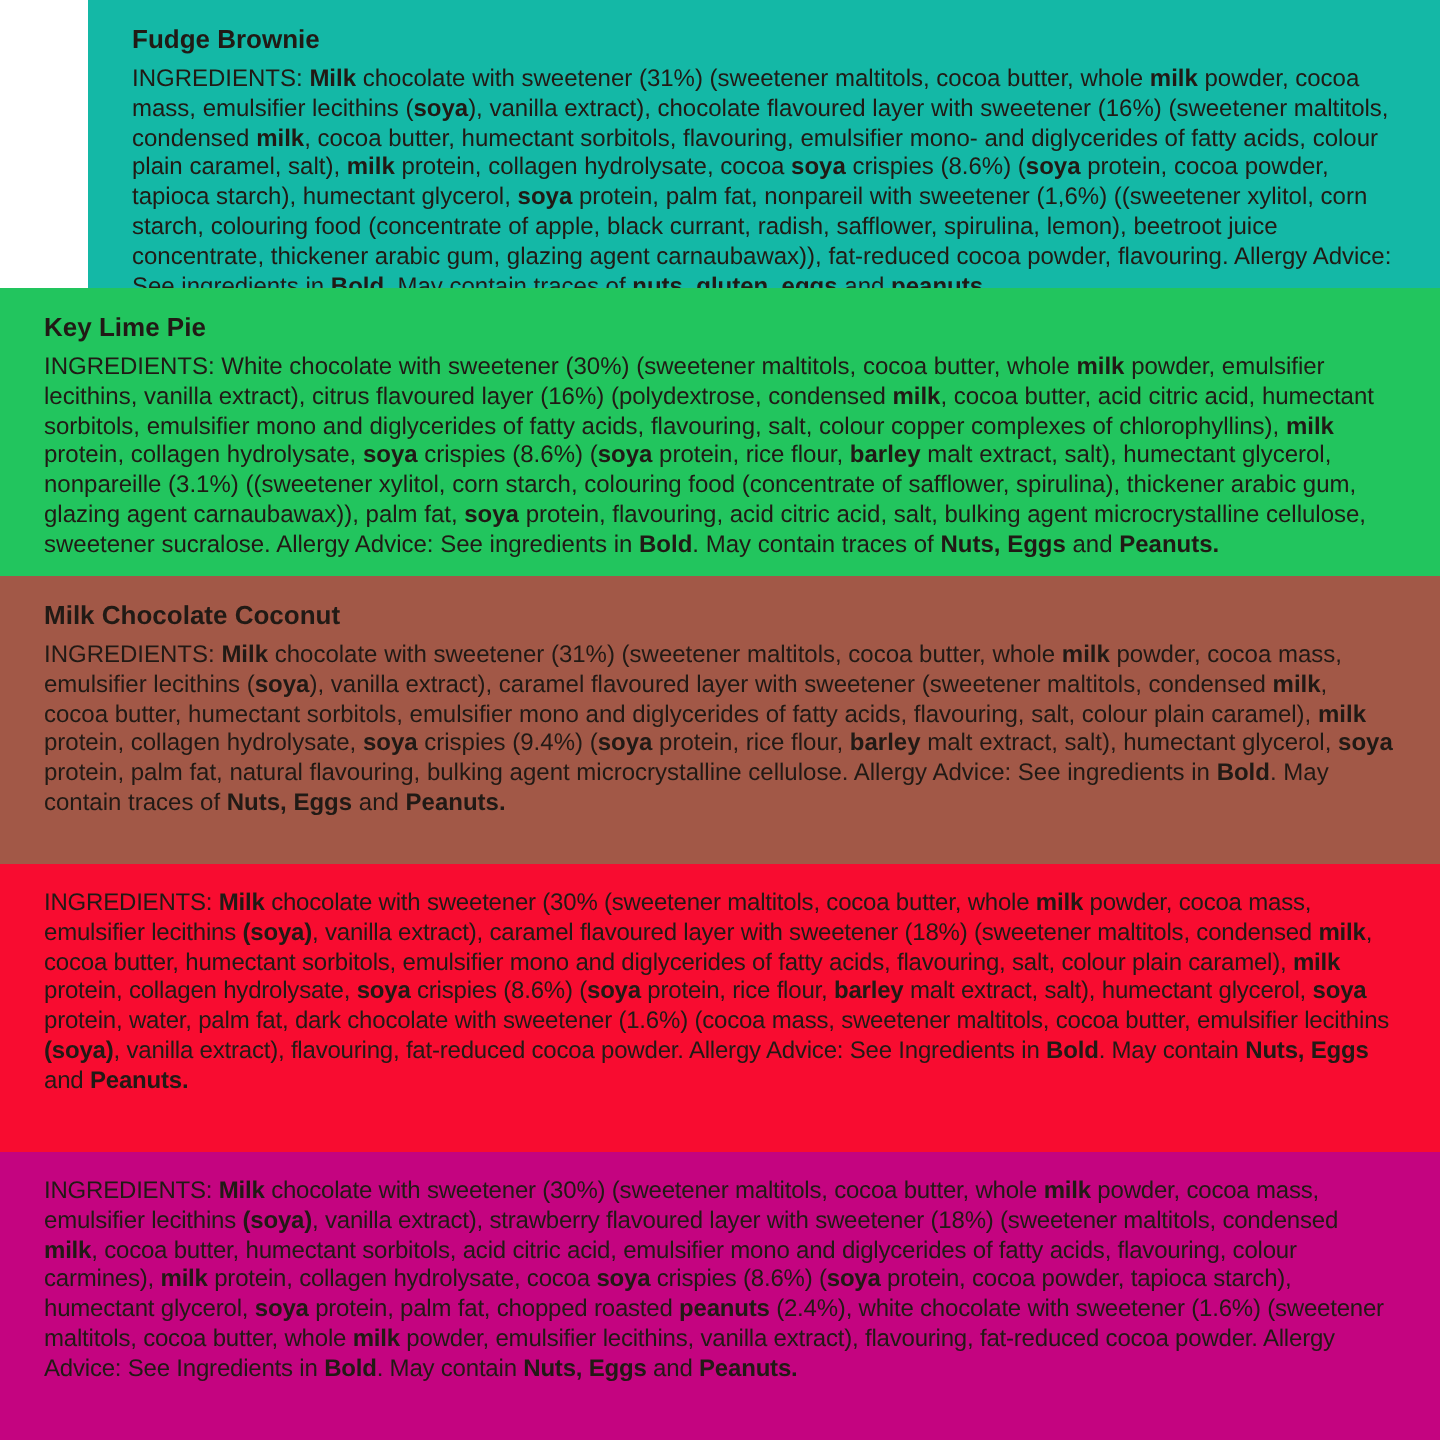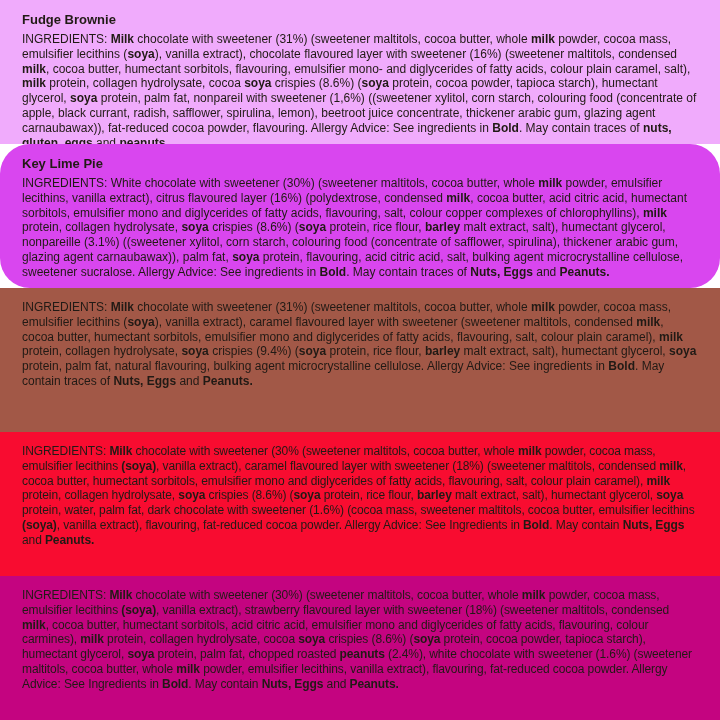--- a/index.html
+++ b/index.html
@@ -28,31 +28,32 @@
     line-height: 14.8px;
   }
   .band p b { font-weight: bold; }
   .alt-font p { letter-spacing: -0.1px; }
 </style>
 </head>
 <body>
 
 <main>
 
-  <section class="band" style="background-color: #f0abfc;">
+  <section class="band" style="background-color: #14b8a6; margin-left: 44px;">
     <h2>Fudge Brownie</h2>
     <p><span>INGREDIENTS: </span><b>Milk</b><span> chocolate with sweetener (31%) (sweetener maltitols, cocoa butter, whole </span><b>milk</b><span> powder, cocoa mass, emulsifier lecithins (</span><b>soya</b><span>), vanilla extract), chocolate flavoured layer with sweetener (16%) (sweetener maltitols, condensed </span><b>milk</b><span>, cocoa butter, humectant sorbitols, flavouring, emulsifier mono- and diglycerides of fatty acids, colour plain caramel, salt), </span><b>milk</b><span> protein, collagen hydrolysate, cocoa </span><b>soya</b><span> crispies (8.6%) (</span><b>soya</b><span> protein, cocoa powder, tapioca starch), humectant glycerol, </span><b>soya</b><span> protein, palm fat, nonpareil with sweetener (1,6%) ((sweetener xylitol, corn starch, colouring food (concentrate of apple, black currant, radish, safflower, spirulina, lemon), beetroot juice concentrate, thickener arabic gum, glazing agent carnaubawax)), fat-reduced cocoa powder, flavouring. Allergy Advice: See ingredients in </span><b>Bold</b><span>. May contain traces of </span><b>nuts, gluten, eggs</b><span> and </span><b>peanuts.</b></p>
   </section>
 
-  <section class="band" style="background-color: #d946ef; border-radius: 30px;">
+  <section class="band" style="background-color: #22c55e;">
     <h2>Key Lime Pie</h2>
     <p><span>INGREDIENTS: White chocolate with sweetener (30%) (sweetener maltitols, cocoa butter, whole </span><b>milk</b><span> powder, emulsifier lecithins, vanilla extract), citrus flavoured layer (16%) (polydextrose, condensed </span><b>milk</b><span>, cocoa butter, acid citric acid, humectant sorbitols, emulsifier mono and diglycerides of fatty acids, flavouring, salt, colour copper complexes of chlorophyllins), </span><b>milk</b><span> protein, collagen hydrolysate, </span><b>soya</b><span> crispies (8.6%) (</span><b>soya</b><span> protein, rice flour, </span><b>barley</b><span> malt extract, salt), humectant glycerol, nonpareille (3.1%) ((sweetener xylitol, corn starch, colouring food (concentrate of safflower, spirulina), thickener arabic gum, glazing agent carnaubawax)), palm fat, </span><b>soya</b><span> protein, flavouring, acid citric acid, salt, bulking agent microcrystalline cellulose, sweetener sucralose. Allergy Advice: See ingredients in </span><b>Bold</b><span>. May contain traces of </span><b>Nuts, Eggs</b><span> and </span><b>Peanuts.</b></p>
   </section>
 
   <section class="band" style="background-color: rgb(162, 88, 71);">
+    <h2>Milk Chocolate Coconut</h2>
     <p><span>INGREDIENTS: </span><b>Milk</b><span> chocolate with sweetener (31%) (sweetener maltitols, cocoa butter, whole </span><b>milk</b><span> powder, cocoa mass, emulsifier lecithins (</span><b>soya</b><span>), vanilla extract), caramel flavoured layer with sweetener (sweetener maltitols, condensed </span><b>milk</b><span>, cocoa butter, humectant sorbitols, emulsifier mono and diglycerides of fatty acids, flavouring, salt, colour plain caramel), </span><b>milk</b><span> protein, collagen hydrolysate, </span><b>soya</b><span> crispies (9.4%) (</span><b>soya</b><span> protein, rice flour, </span><b>barley</b><span> malt extract, salt), humectant glycerol, </span><b>soya</b><span> protein, palm fat, natural flavouring, bulking agent microcrystalline cellulose. Allergy Advice: See ingredients in </span><b>Bold</b><span>. May contain traces of </span><b>Nuts, Eggs</b><span> and </span><b>Peanuts.</b></p>
   </section>
 
   <section class="band alt-font" style="background-color: rgb(248, 12, 48);">
     <p><span>INGREDIENTS: </span><b>Milk</b><span> chocolate with sweetener (30% (sweetener maltitols, cocoa butter, whole </span><b>milk</b><span> powder, cocoa mass, emulsifier lecithins </span><b>(soya)</b><span>, vanilla extract), caramel flavoured layer with sweetener (18%) (sweetener maltitols, condensed </span><b>milk</b><span>, cocoa butter, humectant sorbitols, emulsifier mono and diglycerides of fatty acids, flavouring, salt, colour plain caramel), </span><b>milk</b><span> protein, collagen hydrolysate, </span><b>soya</b><span> crispies (8.6%) (</span><b>soya</b><span> protein, rice flour, </span><b>barley</b><span> malt extract, salt), humectant glycerol, </span><b>soya</b><span> protein, water, palm fat, dark chocolate with sweetener (1.6%) (cocoa mass, sweetener maltitols, cocoa butter, emulsifier lecithins </span><b>(soya)</b><span>, vanilla extract), flavouring, fat-reduced cocoa powder. Allergy Advice: See Ingredients in </span><b>Bold</b><span>. May contain </span><b>Nuts, Eggs</b><span> and </span><b>Peanuts.</b></p>
   </section>
 
   <section class="band alt-font" style="background-color: rgb(196, 4, 128);">
     <p><span>INGREDIENTS: </span><b>Milk</b><span> chocolate with sweetener (30%) (sweetener maltitols, cocoa butter, whole </span><b>milk</b><span> powder, cocoa mass, emulsifier lecithins </span><b>(soya)</b><span>, vanilla extract), strawberry flavoured layer with sweetener (18%) (sweetener maltitols, condensed </span><b>milk</b><span>, cocoa butter, humectant sorbitols, acid citric acid, emulsifier mono and diglycerides of fatty acids, flavouring, colour carmines), </span><b>milk</b><span> protein, collagen hydrolysate, cocoa </span><b>soya</b><span> crispies (8.6%) (</span><b>soya</b><span> protein, cocoa powder, tapioca starch), humectant glycerol, </span><b>soya</b><span> protein, palm fat, chopped roasted </span><b>peanuts</b><span> (2.4%), white chocolate with sweetener (1.6%) (sweetener maltitols, cocoa butter, whole </span><b>milk</b><span> powder, emulsifier lecithins, vanilla extract), flavouring, fat-reduced cocoa powder. Allergy Advice: See Ingredients in </span><b>Bold</b><span>. May contain </span><b>Nuts, Eggs</b><span> and </span><b>Peanuts.</b></p>
   </section>

